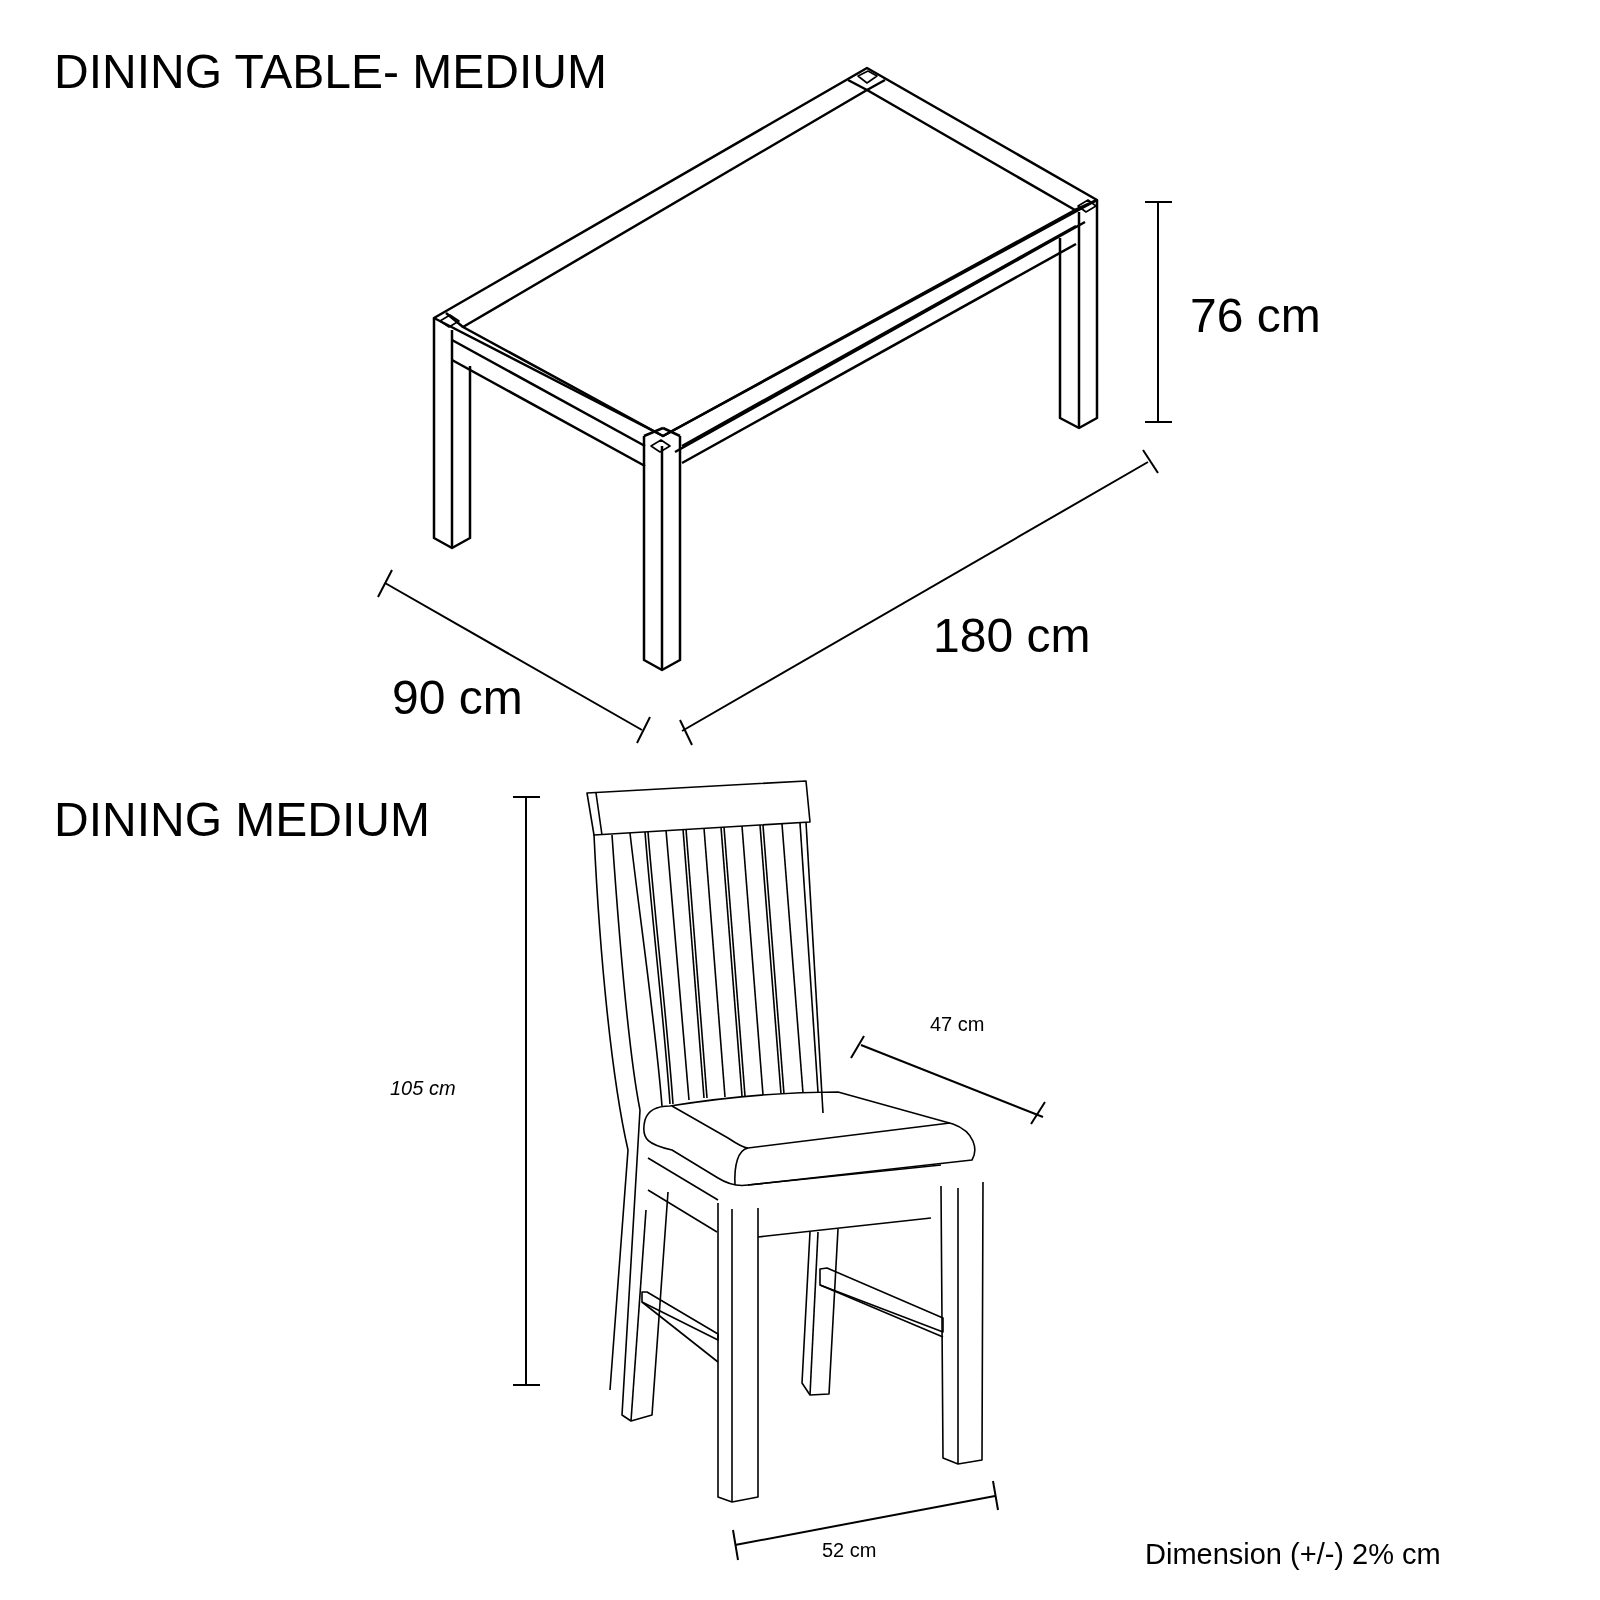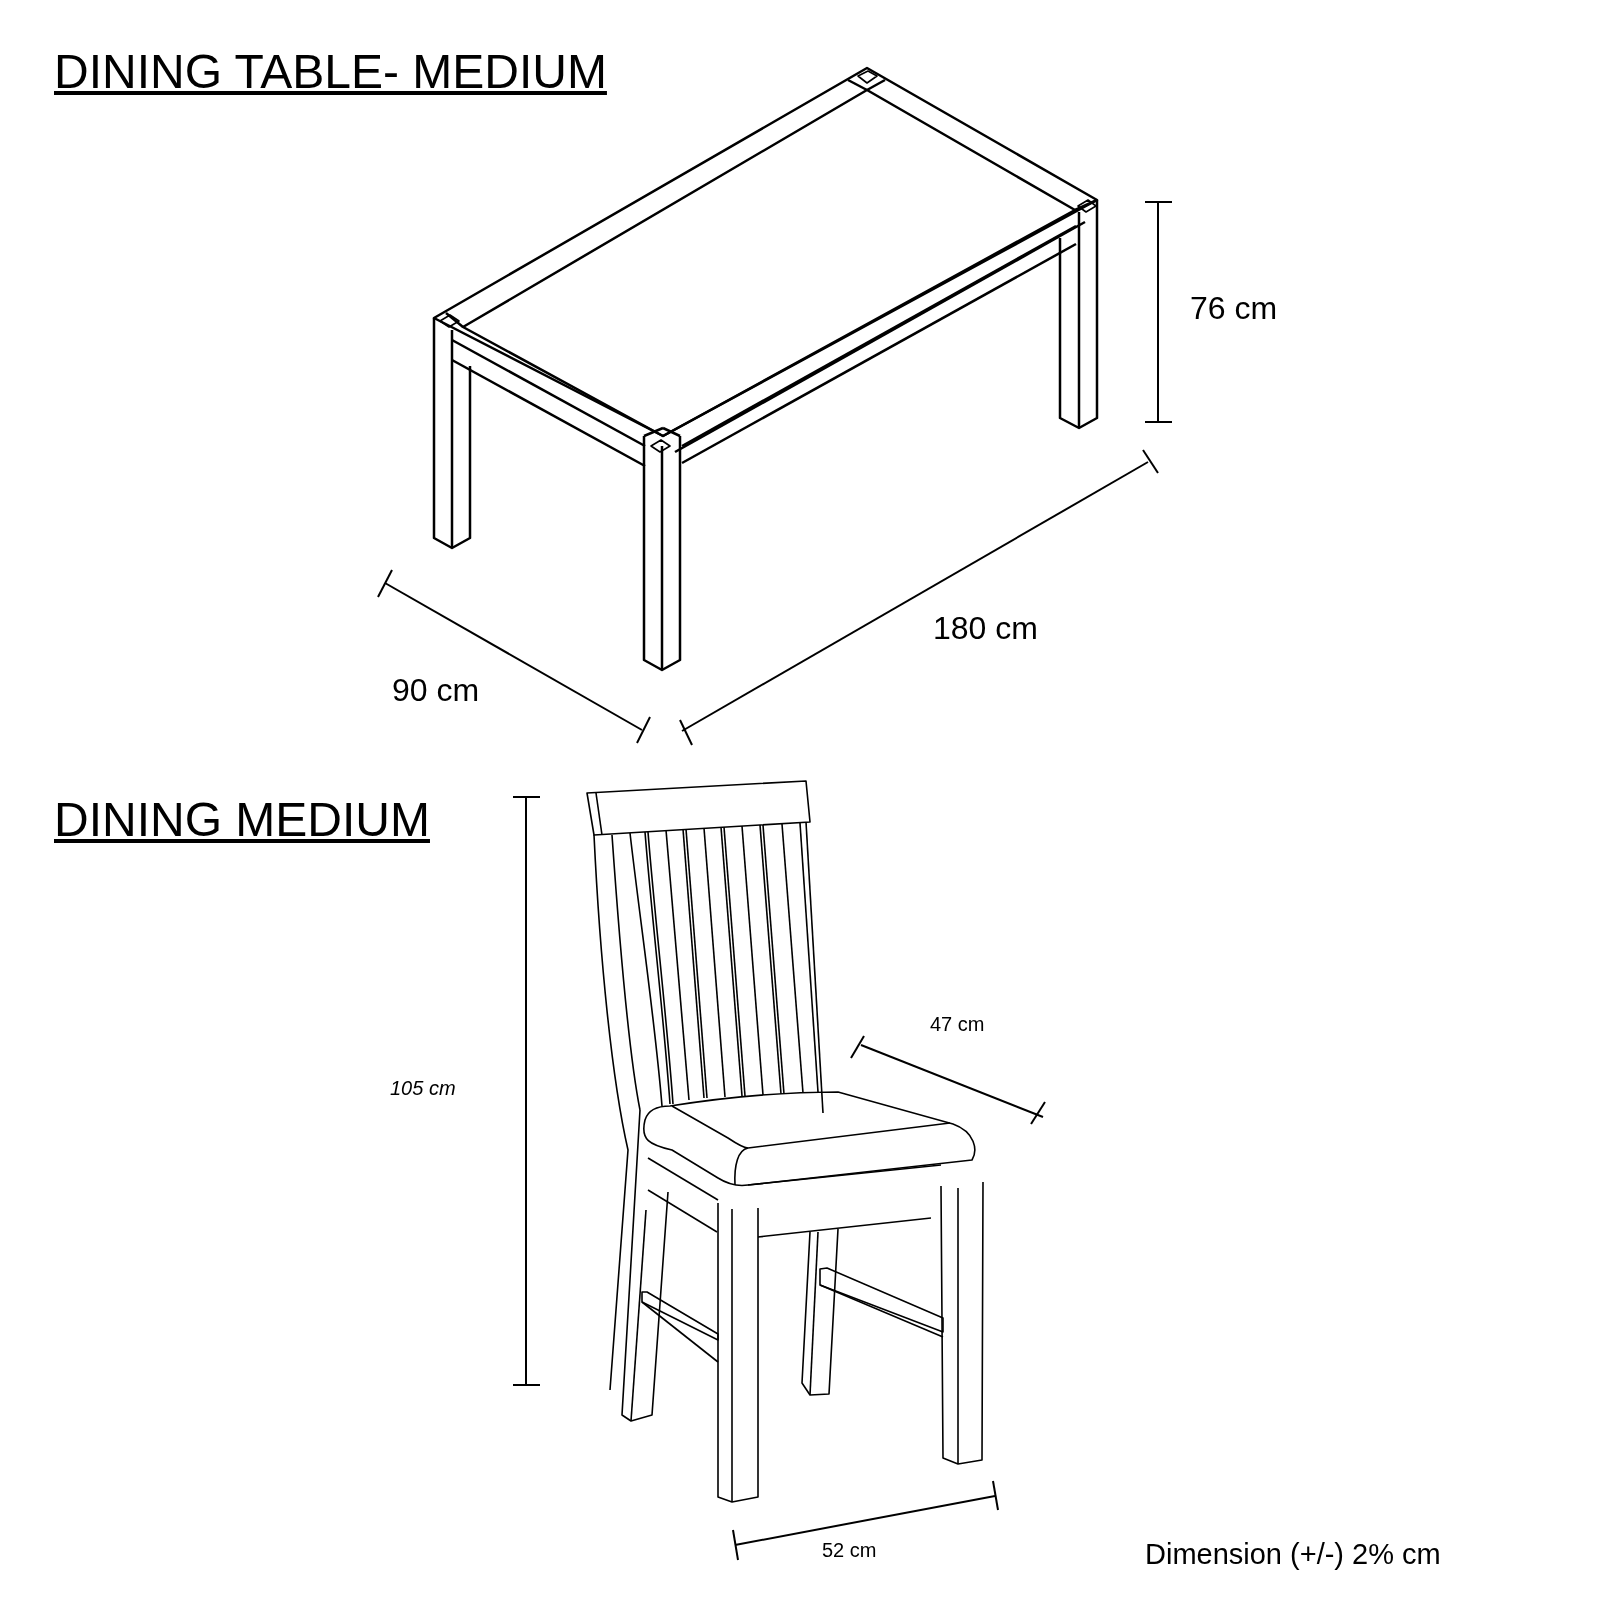--- a/index.html
+++ b/index.html
@@ -1,19 +1,19 @@
 <!DOCTYPE html>
 <html><head>
 <meta charset="utf-8">
 <style>
   html, body { margin:0; padding:0; background:#ffffff; }
   body { width:1600px; height:1600px; position:relative; overflow:hidden; font-family:"Liberation Sans", sans-serif; color:#000; }
   .label { position:absolute; white-space:nowrap; line-height:1; color:#000; }
-  .h1 { font-size:48px;text-decoration:underline; }
-  .dim-lg { font-size:32px; }
+  .h1 { font-size:48px; }
+  .dim-lg { font-size:48px; }
   .dim-sm { font-size:20px; }
   .note { font-size:29px; }
   svg { position:absolute; left:0; top:0; }
   .ln { fill:none; stroke:#000; stroke-width:2.5; stroke-linejoin:round; }
   .thin { fill:none; stroke:#000; stroke-width:1.6; stroke-linejoin:round; }
   .dim { fill:none; stroke:#000; stroke-width:2; }
 </style>
 </head>
 <body>
 

